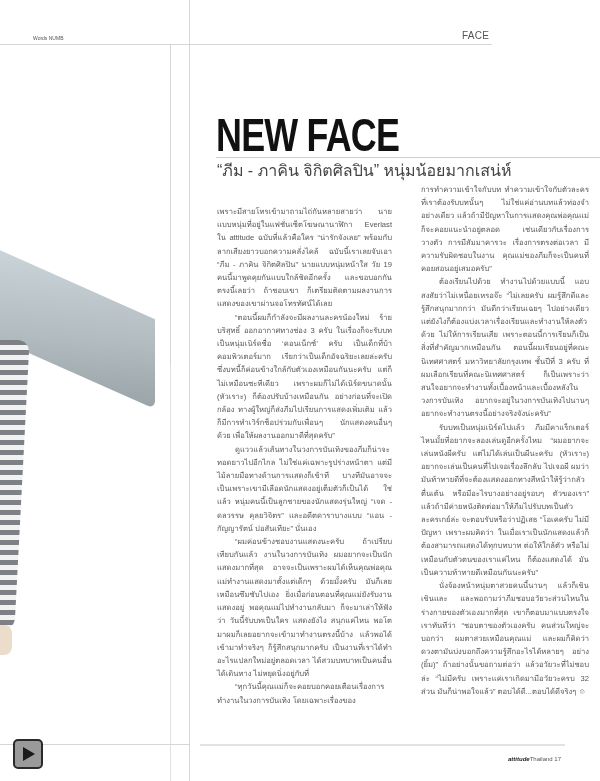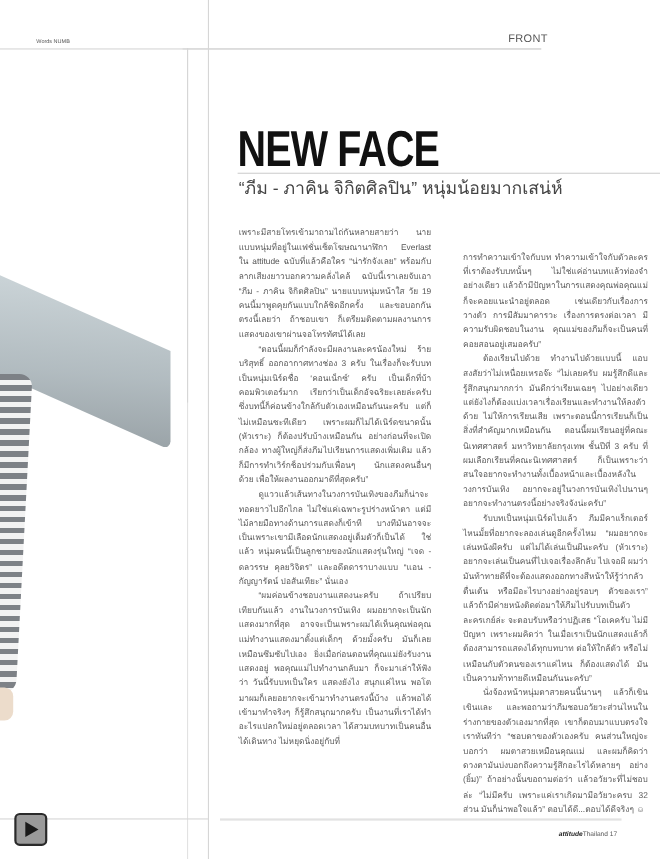--- a/index.html
+++ b/index.html
@@ -30,56 +30,57 @@
       background: #9a9a9a; border: 2px solid #2a2a2a; border-radius: 5px;
       display: flex; align-items: center; justify-content: center; cursor: pointer;
     }
     .play-btn svg { width: 16px; height: 16px; }
 
     .title { position: absolute; left: 216px; top: 112px; font-family: "Liberation Sans", sans-serif; font-weight: bold; font-size: 46px; letter-spacing: -1px; color: #111; transform: scaleX(0.78); transform-origin: left top; line-height: 46px; }
     .subtitle { position: absolute; left: 217px; top: 158px; font-size: 16px; color: #444; font-family: "Liberation Sans", sans-serif; }
 
     .col { position: absolute; top: 183px; font-size: 7.6px; line-height: 13.2px; color: #555; text-align: justify; font-family: "Liberation Sans", sans-serif; }
     .col.left { left: 217px; width: 175px; margin-top: 22px; }
-    .col.right { left: 421px; width: 168px; margin-top: 44px; }
+    .col.right { left: 421px; width: 168px; }
     .col p { text-indent: 0; margin: 0; }
     .col p.indent { text-indent: 18px; }
 
     .footer-brand { position: absolute; left: 508px; top: 756px; font-size: 6px; color: #555; font-family: "Liberation Sans", sans-serif; }
     .footer-brand b { color: #222; font-style: italic; }
   </style>
 </head>
 <body>
 
 <div class="hline" style="left:0; top:44px; width:492px;"></div>
 <div class="hline" style="left:166px; top:44px; width:326px;"></div>
 <div class="vline" style="left:189px; top:0; height:781px;"></div>
 <div class="vline" style="left:170px; top:44px; height:322px;"></div>
 <div class="vline" style="left:170px; top:44px; height:737px; opacity:0.7;"></div>
 <div class="hline" style="left:0; top:744px; width:190px;"></div>
 <div class="hline" style="left:200px; top:744px; width:365px; height:2px; background:#e2e2e2;"></div>
 <div class="hline" style="left:216px; top:157px; width:384px; background:#cfcfcf;"></div>
 
 <div class="header-credit">Words NUMB</div>
-<div class="section-label">FRONT</div>
+<div class="section-label">FACE</div>
 
 <div class="photo">
   <div class="shoulder"></div>
   <div class="stripes"></div>
   <div class="hand"></div>
 </div>
 
 <div class="title">NEW FACE</div>
 <div class="subtitle">“ภีม - ภาคิน จิกิตศิลปิน” หนุ่มน้อยมากเสน่ห์</div>
 
 <div class="col left">
   <p>เพราะมีสายโทรเข้ามาถามไถ่กันหลายสายว่า นายแบบหนุ่มที่อยู่ในแฟชั่นเซ็ตโฆษณานาฬิกา Everlast ใน attitude ฉบับที่แล้วคือใคร “น่ารักจังเลย” พร้อมกับลากเสียงยาวบอกความคลั่งไคล้ ฉบับนี้เราเลยจับเอา “ภีม - ภาคิน จิกิตศิลปิน” นายแบบหนุ่มหน้าใส วัย 19 คนนี้มาพูดคุยกันแบบใกล้ชิดอีกครั้ง และขอบอกกันตรงนี้เลยว่า ถ้าชอบเขา ก็เตรียมติดตามผลงานการแสดงของเขาผ่านจอโทรทัศน์ได้เลย</p>
   <p class="indent">“ตอนนี้ผมก็กำลังจะมีผลงานละครน้องใหม่ ร้ายบริสุทธิ์ ออกอากาศทางช่อง 3 ครับ ในเรื่องก็จะรับบทเป็นหนุ่มเนิร์ดชื่อ ‘คอนเน็กซ์’ ครับ เป็นเด็กที่บ้าคอมพิวเตอร์มาก เรียกว่าเป็นเด็กอัจฉริยะเลยล่ะครับ ซึ่งบทนี้ก็ค่อนข้างใกล้กับตัวเองเหมือนกันนะครับ แต่ก็ไม่เหมือนซะทีเดียว เพราะผมก็ไม่ได้เนิร์ดขนาดนั้น (หัวเราะ) ก็ต้องปรับบ้างเหมือนกัน อย่างก่อนที่จะเปิดกล้อง ทางผู้ใหญ่ก็ส่งภีมไปเรียนการแสดงเพิ่มเติม แล้วก็มีการทำเวิร์กช็อปร่วมกับเพื่อนๆ นักแสดงคนอื่นๆ ด้วย เพื่อให้ผลงานออกมาดีที่สุดครับ”</p>
   <p class="indent">ดูแววแล้วเส้นทางในวงการบันเทิงของภีมก็น่าจะทอดยาวไปอีกไกล ไม่ใช่แค่เฉพาะรูปร่างหน้าตา แต่มีไม้ลายมือทางด้านการแสดงก็เข้าที บางทีมันอาจจะเป็นเพราะเขามีเลือดนักแสดงอยู่เต็มตัวก็เป็นได้ ใช่แล้ว หนุ่มคนนี้เป็นลูกชายของนักแสดงรุ่นใหญ่ “เจด - ดลวรรษ คุลยวิจิตร” และอดีตดาราบางแบบ “แอน - กัญญารัตน์ ปอสันเทียะ” นั่นเอง</p>
   <p class="indent">“ผมค่อนข้างชอบงานแสดงนะครับ ถ้าเปรียบเทียบกันแล้ว งานในวงการบันเทิง ผมอยากจะเป็นนักแสดงมากที่สุด อาจจะเป็นเพราะผมได้เห็นคุณพ่อคุณแม่ทำงานแสดงมาตั้งแต่เด็กๆ ด้วยมั้งครับ มันก็เลยเหมือนซึมซับไปเอง ยิ่งเมื่อก่อนตอนที่คุณแม่ยังรับงานแสดงอยู่ พอคุณแม่ไปทำงานกลับมา ก็จะมาเล่าให้ฟังว่า วันนี้รับบทเป็นใคร แสดงยังไง สนุกแค่ไหน พอโตมาผมก็เลยอยากจะเข้ามาทำงานตรงนี้บ้าง แล้วพอได้เข้ามาทำจริงๆ ก็รู้สึกสนุกมากครับ เป็นงานที่เราได้ทำอะไรแปลกใหม่อยู่ตลอดเวลา ได้สวมบทบาทเป็นคนอื่น ได้เดินทาง ไม่หยุดนิ่งอยู่กับที่</p>
+  <p class="indent">“ทุกวันนี้คุณแม่ก็จะคอยบอกคอยเตือนเรื่องการทำงานในวงการบันเทิง โดยเฉพาะเรื่องของ</p>
 </div>
 
 <div class="col right">
   <p>การทำความเข้าใจกับบท ทำความเข้าใจกับตัวละครที่เราต้องรับบทนั้นๆ ไม่ใช่แค่อ่านบทแล้วท่องจำอย่างเดียว แล้วถ้ามีปัญหาในการแสดงคุณพ่อคุณแม่ก็จะคอยแนะนำอยู่ตลอด เช่นเดียวกับเรื่องการวางตัว การมีสัมมาคารวะ เรื่องการตรงต่อเวลา มีความรับผิดชอบในงาน คุณแม่ของภีมก็จะเป็นคนที่คอยสอนอยู่เสมอครับ”</p>
   <p class="indent">ต้องเรียนไปด้วย ทำงานไปด้วยแบบนี้ แอบสงสัยว่าไม่เหนื่อยเหรอจ๊ะ “ไม่เลยครับ ผมรู้สึกดีและรู้สึกสนุกมากกว่า มันดีกว่าเรียนเฉยๆ ไปอย่างเดียว แต่ยังไงก็ต้องแบ่งเวลาเรื่องเรียนและทำงานให้ลงตัวด้วย ไม่ให้การเรียนเสีย เพราะตอนนี้การเรียนก็เป็นสิ่งที่สำคัญมากเหมือนกัน ตอนนี้ผมเรียนอยู่ที่คณะนิเทศศาสตร์ มหาวิทยาลัยกรุงเทพ ชั้นปีที่ 3 ครับ ที่ผมเลือกเรียนที่คณะนิเทศศาสตร์ ก็เป็นเพราะว่าสนใจอยากจะทำงานทั้งเบื้องหน้าและเบื้องหลังในวงการบันเทิง อยากจะอยู่ในวงการบันเทิงไปนานๆ อยากจะทำงานตรงนี้อย่างจริงจังน่ะครับ”</p>
   <p class="indent">รับบทเป็นหนุ่มเนิร์ดไปแล้ว ภีมมีคาแร็กเตอร์ไหนมั้ยที่อยากจะลองเล่นดูอีกครั้งไหม “ผมอยากจะเล่นหนังผีครับ แต่ไม่ได้เล่นเป็นผีนะครับ (หัวเราะ) อยากจะเล่นเป็นคนที่ไปเจอเรื่องลึกลับ ไปเจอผี ผมว่ามันท้าทายดีที่จะต้องแสดงออกทางสีหน้าให้รู้ว่ากลัว ตื่นเต้น หรือมีอะไรบางอย่างอยู่รอบๆ ตัวของเรา” แล้วถ้ามีค่ายหนังติดต่อมาให้ภีมไปรับบทเป็นตัวละครเกย์ล่ะ จะตอบรับหรือว่าปฏิเสธ “โอเคครับ ไม่มีปัญหา เพราะผมคิดว่า ในเมื่อเราเป็นนักแสดงแล้วก็ต้องสามารถแสดงได้ทุกบทบาท ต่อให้ใกล้ตัว หรือไม่เหมือนกับตัวตนของเราแค่ไหน ก็ต้องแสดงได้ มันเป็นความท้าทายดีเหมือนกันนะครับ”</p>
   <p class="indent">นั่งจ้องหน้าหนุ่มตาสวยคนนี้นานๆ แล้วก็เขินเขินและ และพอถามว่าภีมชอบอวัยวะส่วนไหนในร่างกายของตัวเองมากที่สุด เขาก็ตอบมาแบบตรงใจเราทันทีว่า “ชอบตาของตัวเองครับ คนส่วนใหญ่จะบอกว่า ผมตาสวยเหมือนคุณแม่ และผมก็คิดว่าดวงตามันบ่งบอกถึงความรู้สึกอะไรได้หลายๆ อย่าง (ยิ้ม)” ถ้าอย่างนั้นขอถามต่อว่า แล้วอวัยวะที่ไม่ชอบล่ะ “ไม่มีครับ เพราะแค่เราเกิดมามีอวัยวะครบ 32 ส่วน มันก็น่าพอใจแล้ว” ตอบได้ดี...ตอบได้ดีจริงๆ ☺</p>
 </div>
 
 <div class="footer-brand">

